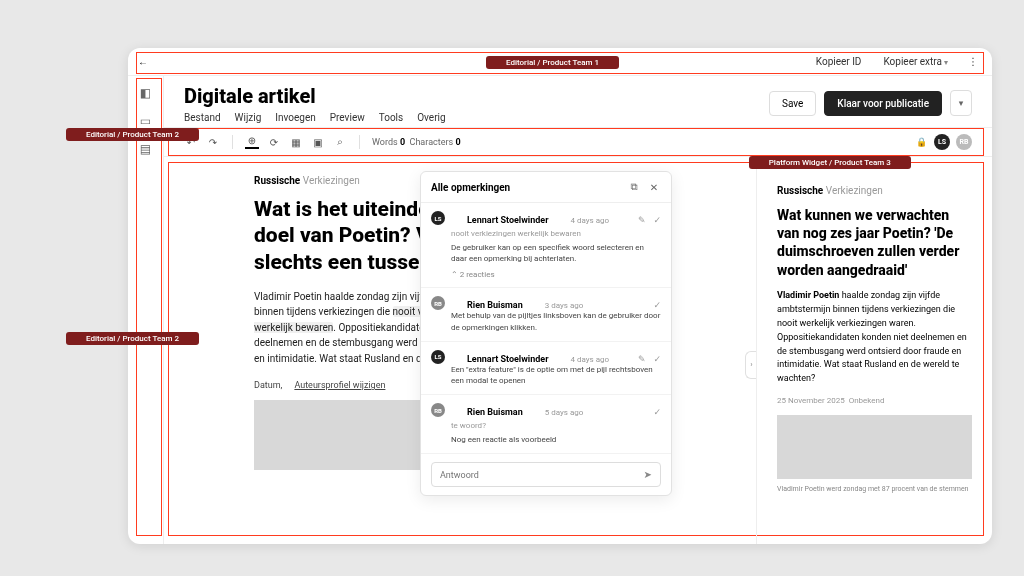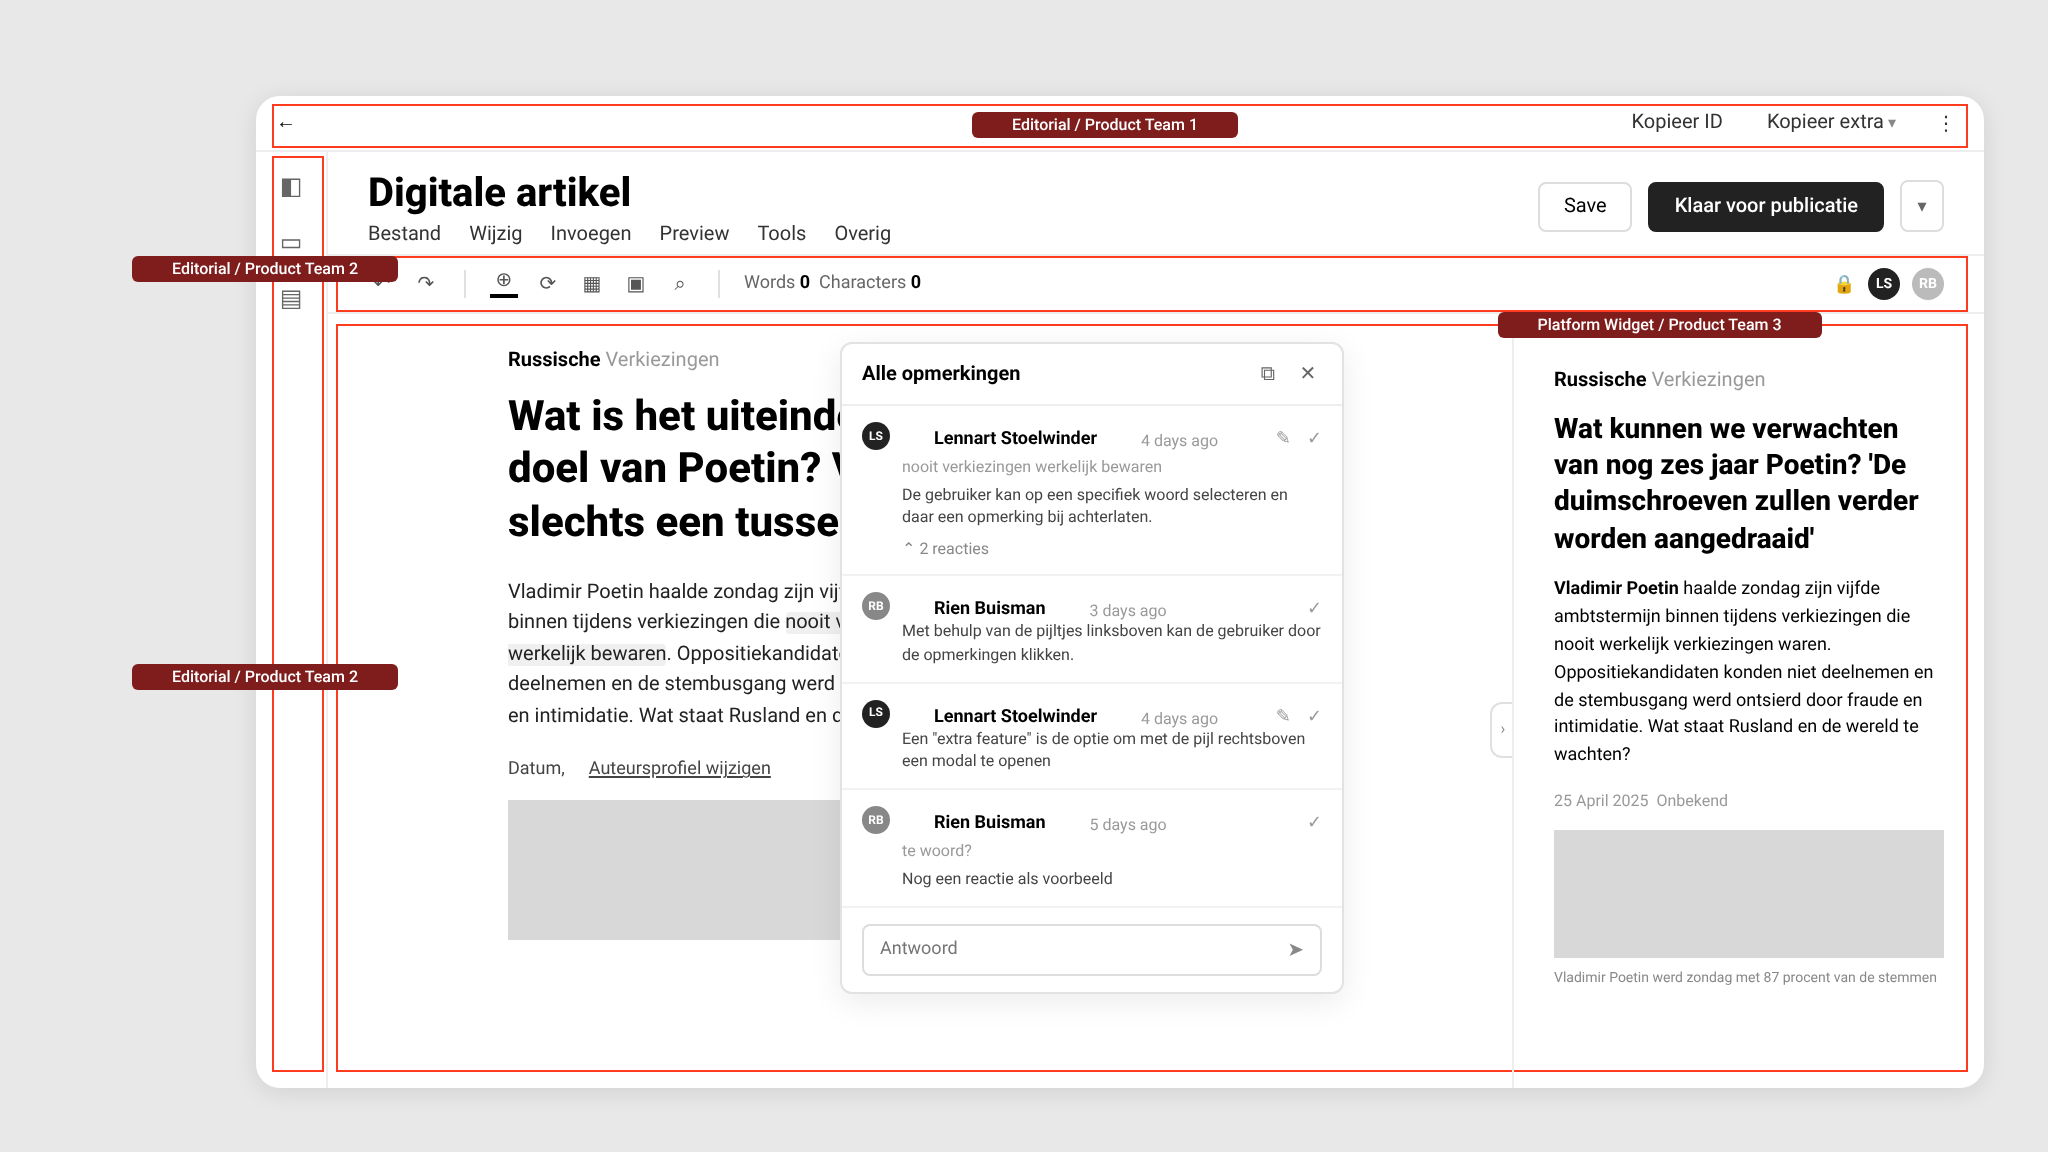--- a/index.html
+++ b/index.html
@@ -172,21 +172,21 @@
         <div class="expand-handle">›</div>
       </div>
 
       <div class="preview-pane">
         <div class="kicker">
           <b>Russische</b>&nbsp;<span>Verkiezingen</span>
         </div>
         <div class="p-head">Wat kunnen we verwachten van nog zes jaar Poetin? 'De duimschroeven zullen verder worden aangedraaid'</div>
         <div class="p-body" id="preview-body"><b>Vladimir Poetin</b> haalde zondag zijn vijfde ambtstermijn binnen tijdens verkiezingen die nooit werkelijk verkiezingen waren. Oppositiekandidaten konden niet deelnemen en de stembusgang werd ontsierd door fraude en intimidatie. Wat staat Rusland en de wereld te wachten?</div>
         <div class="p-meta">
-          <span>25 April 2025</span>&nbsp;&nbsp;<span>Onbekend</span>
+          <span>25 November 2025</span>&nbsp;&nbsp;<span>Onbekend</span>
         </div>
         <div class="p-img"></div>
         <div class="p-cap">Vladimir Poetin werd zondag met 87 procent van de stemmen</div>
       </div>
 
       <div class="comments-panel">
         <div class="cp-head">
           <span class="title">Alle opmerkingen</span>
           <span class="hico">⧉</span>
           <span class="hico">✕</span>

